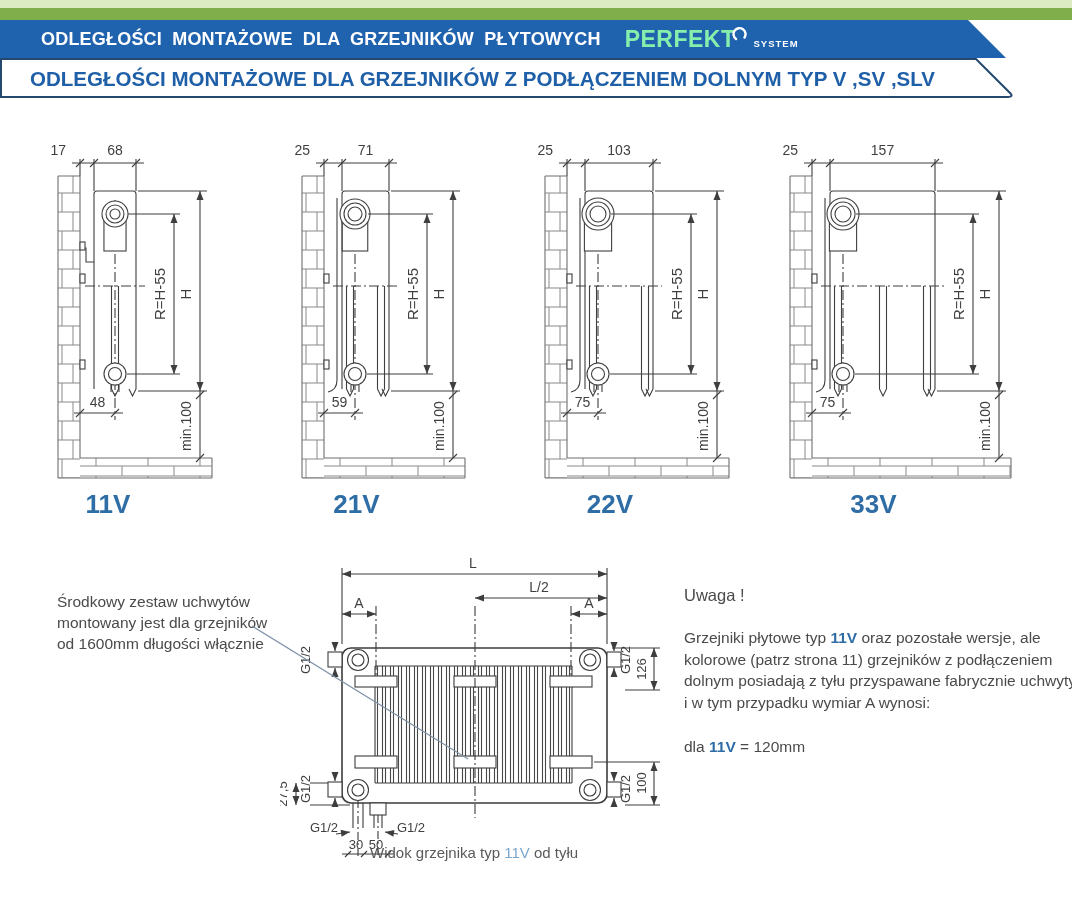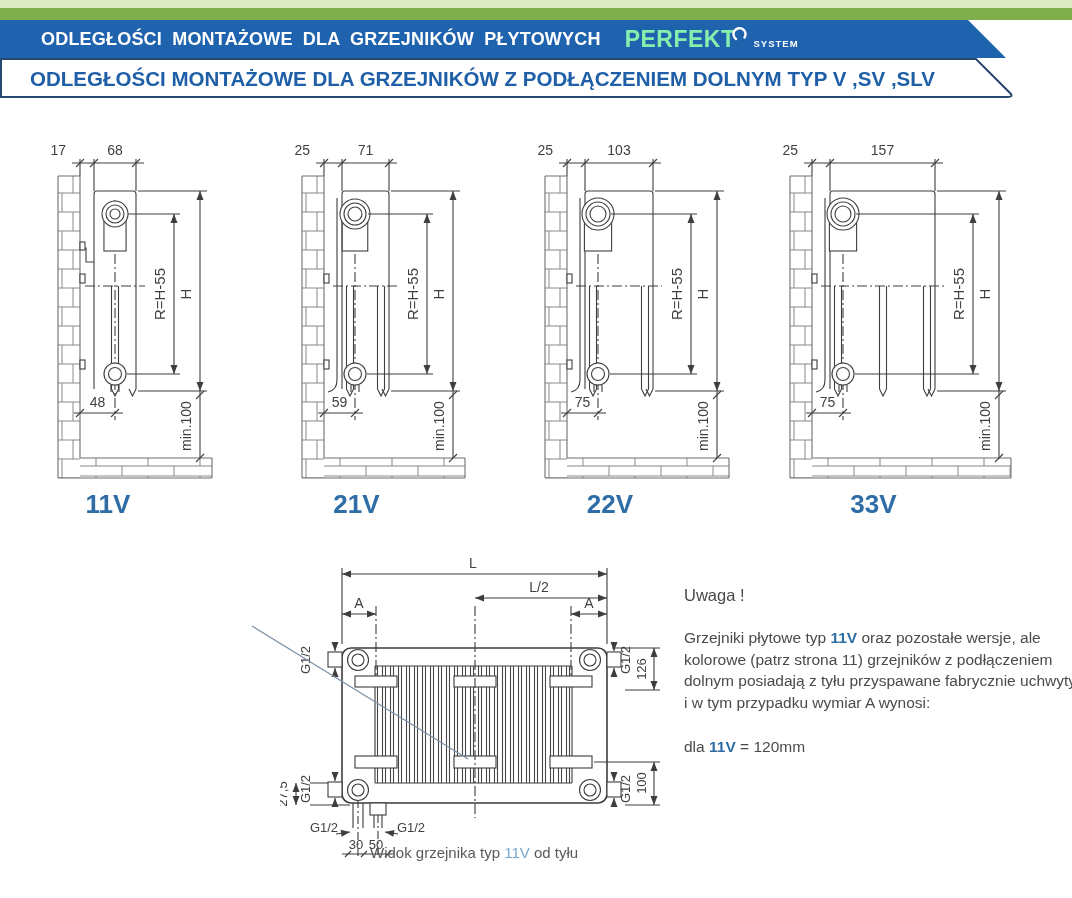--- a/index.html
+++ b/index.html
@@ -293,20 +293,25 @@
     <text x="240" y="158" font-size="15" transform="rotate(-90 240 158)">H</text>
     <text x="240" y="290" font-size="14" transform="rotate(-90 240 290)">min.100</text>
     <text x="77.5" y="271">75</text>
     <text x="123.5" y="377" font-size="26" font-weight="700" fill="#2e6da5">33V</text>
   </g>
 </svg></div>
   </div>
 
   <div class="bottom-section">
 
+    <div class="note-left">
+      <span>Środkowy zestaw uchwytów</span><br>
+      <span>montowany jest dla grzejników</span><br>
+      <span>od 1600mm długości włącznie</span>
+    </div>
 
     <svg class="rear-svg" width="400" height="335" viewBox="0 0 400 335">
       <defs>
         <pattern id="fin" width="8" height="10" patternUnits="userSpaceOnUse">
           <path d="M1.5,0 V10 M6.5,0 V10" stroke="#474747" stroke-width="1.1" fill="none"></path>
         </pattern>
         <marker id="arR" viewBox="0 0 10 10" refX="9.5" refY="5" markerWidth="10" markerHeight="10" orient="auto-start-reverse" markerUnits="userSpaceOnUse">
           <path d="M0.5,1.5 L9.5,5 L0.5,8.5 z" fill="#3d3d3d"></path>
         </marker>
       </defs>

